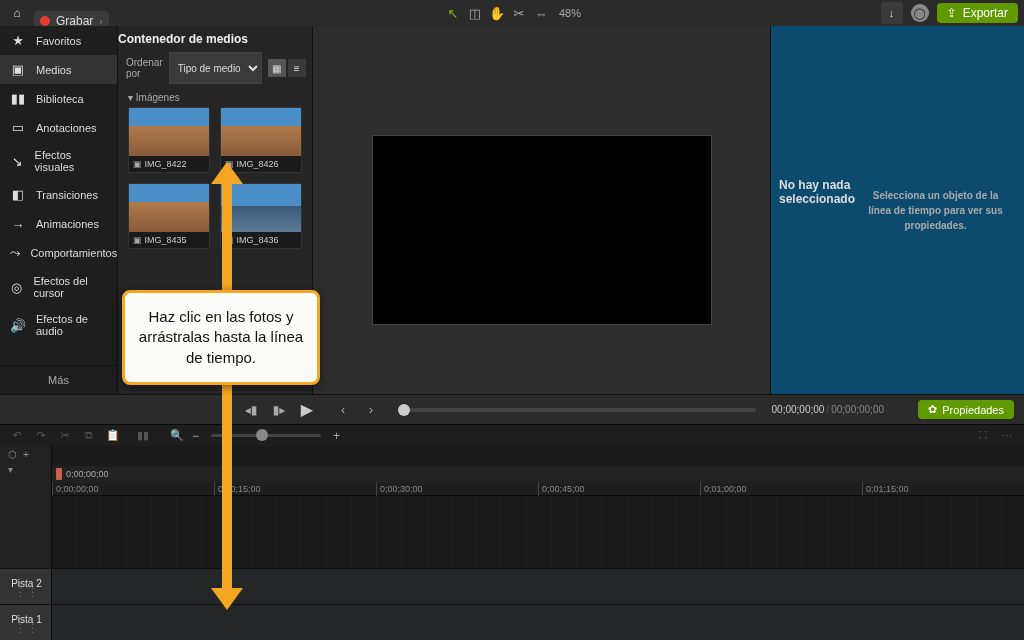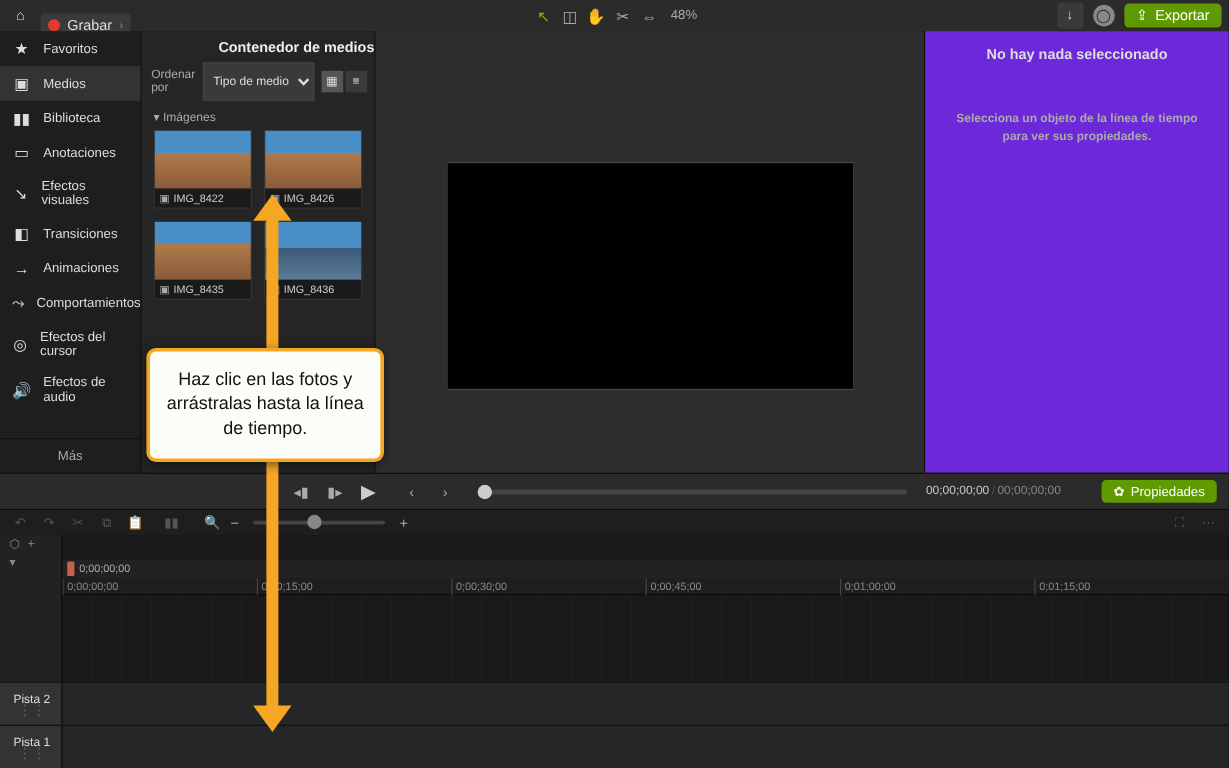--- a/index.html
+++ b/index.html
@@ -113,21 +113,21 @@
 }
 
 .media-panel {
   width: 195px;
   background: #252525;
   display: flex;
   flex-direction: column;
   border-right: 1px solid #111;
 }
 .panel-title {
-  text-align: right;
+  text-align: left;
   font-weight: bold;
   padding: 6px 0;
   font-size: 12px;
   color:#eee;
 }
 .sort-row {
   display: flex;
   align-items: center;
   gap: 6px;
   padding: 0 8px 6px;
@@ -183,23 +183,23 @@
 }
 .canvas-black {
   width: 340px;
   height: 190px;
   background: black;
   border: 1px solid #444;
 }
 
 .props-panel {
   width: 254px;
-  background: #6d28d9;
-  display: flex;
-  flex-direction: column;
+  background: #0c4a6e;
+  display: flex;
+  flex-direction: row;
   align-items: center;
   padding: 8px;
   border-left:1px solid #111;
 }
 .props-title { font-weight: bold; font-size: 12px; padding: 4px 0 40px; }
 .props-msg { font-size: 10px; color: var(--text-dim); text-align: center; line-height: 1.5; padding: 0 10px; font-weight: bold; }
 
 .playback-bar {
   height: 30px;
   background: #2b2b2b;

